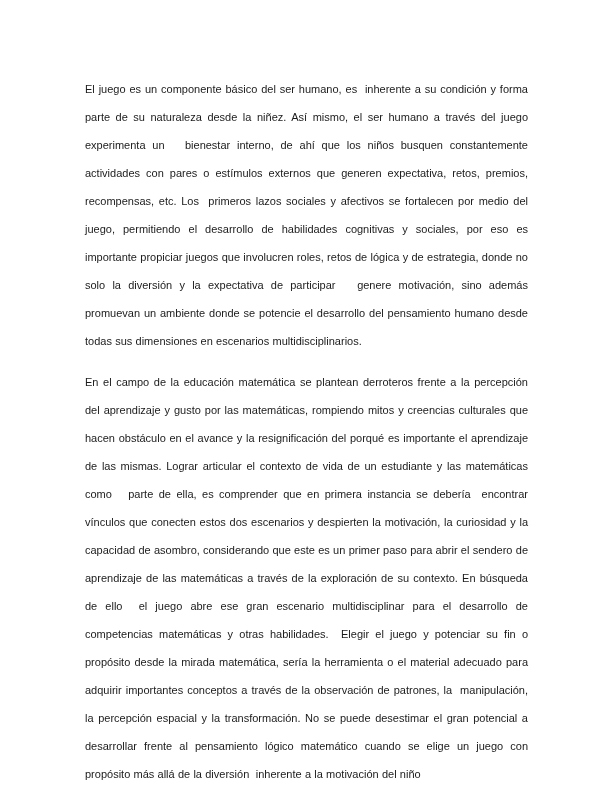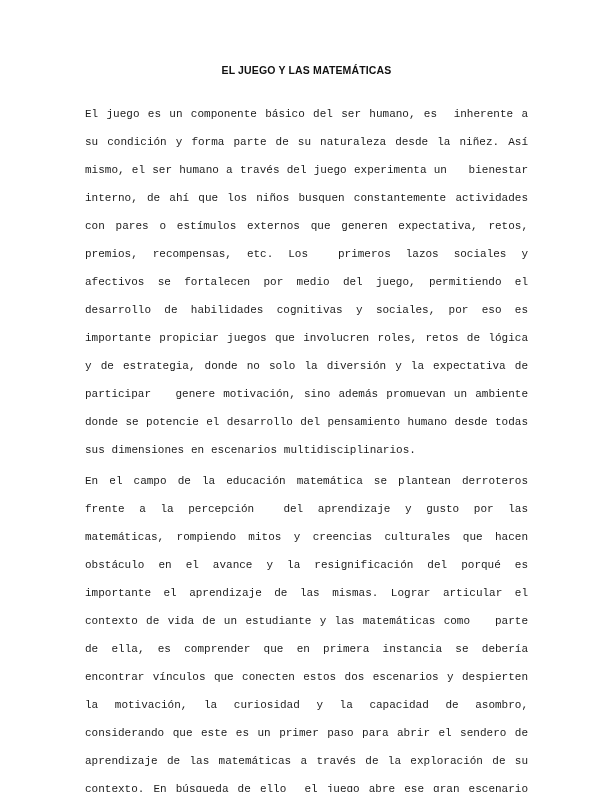--- a/index.html
+++ b/index.html
@@ -32,36 +32,34 @@
     letter-spacing: 0.15px;
     margin: 0 0 22px 0;
     line-height: 16px;
   }
   .para {
     font-size: 11px;
     line-height: 28px;
     color: #1b1b1b;
     text-align: justify;
     text-justify: inter-word;
-    margin: 0 0 3px 0;
+    margin: 13px 0 3px 0;
     white-space: pre-wrap;
     word-spacing: 0.2px;
-    font-family: Liberation Mono, monospace;
   }
   .para.last-para {
     margin-bottom: 0;
   }
   
 </style>
 </head>
 <body>
 
 <div class="page">
   <div class="content">
 
-    <h1 class="doc-title">EL JUEGO Y LAS MATEMÁTICAS</h1>
 
     <p class="para">El juego es un componente básico del ser humano, es  inherente a su condición y forma parte de su naturaleza desde la niñez. Así mismo, el ser humano a través del juego experimenta un   bienestar interno, de ahí que los niños busquen constantemente actividades con pares o estímulos externos que generen expectativa, retos, premios, recompensas, etc. Los  primeros lazos sociales y afectivos se fortalecen por medio del juego, permitiendo el desarrollo de habilidades cognitivas y sociales, por eso es importante propiciar juegos que involucren roles, retos de lógica y de estrategia, donde no solo la diversión y la expectativa de participar   genere motivación, sino además promuevan un ambiente donde se potencie el desarrollo del pensamiento humano desde todas sus dimensiones en escenarios multidisciplinarios.</p>
 
     <p class="para last-para">En el campo de la educación matemática se plantean derroteros frente a la percepción  del aprendizaje y gusto por las matemáticas, rompiendo mitos y creencias culturales que hacen obstáculo en el avance y la resignificación del porqué es importante el aprendizaje de las mismas. Lograr articular el contexto de vida de un estudiante y las matemáticas como   parte de ella, es comprender que en primera instancia se debería  encontrar vínculos que conecten estos dos escenarios y despierten la motivación, la curiosidad y la capacidad de asombro, considerando que este es un primer paso para abrir el sendero de aprendizaje de las matemáticas a través de la exploración de su contexto. En búsqueda de ello  el juego abre ese gran escenario multidisciplinar para el desarrollo de competencias matemáticas y otras habilidades.  Elegir el juego y potenciar su fin o propósito desde la mirada matemática, sería la herramienta o el material adecuado para adquirir importantes conceptos a través de la observación de patrones, la  manipulación, la percepción espacial y la transformación. No se puede desestimar el gran potencial a desarrollar frente al pensamiento lógico matemático cuando se elige un juego con propósito más allá de la diversión  inherente a la motivación del niño</p>
 
   </div>
 </div>
 
 </body></html>

